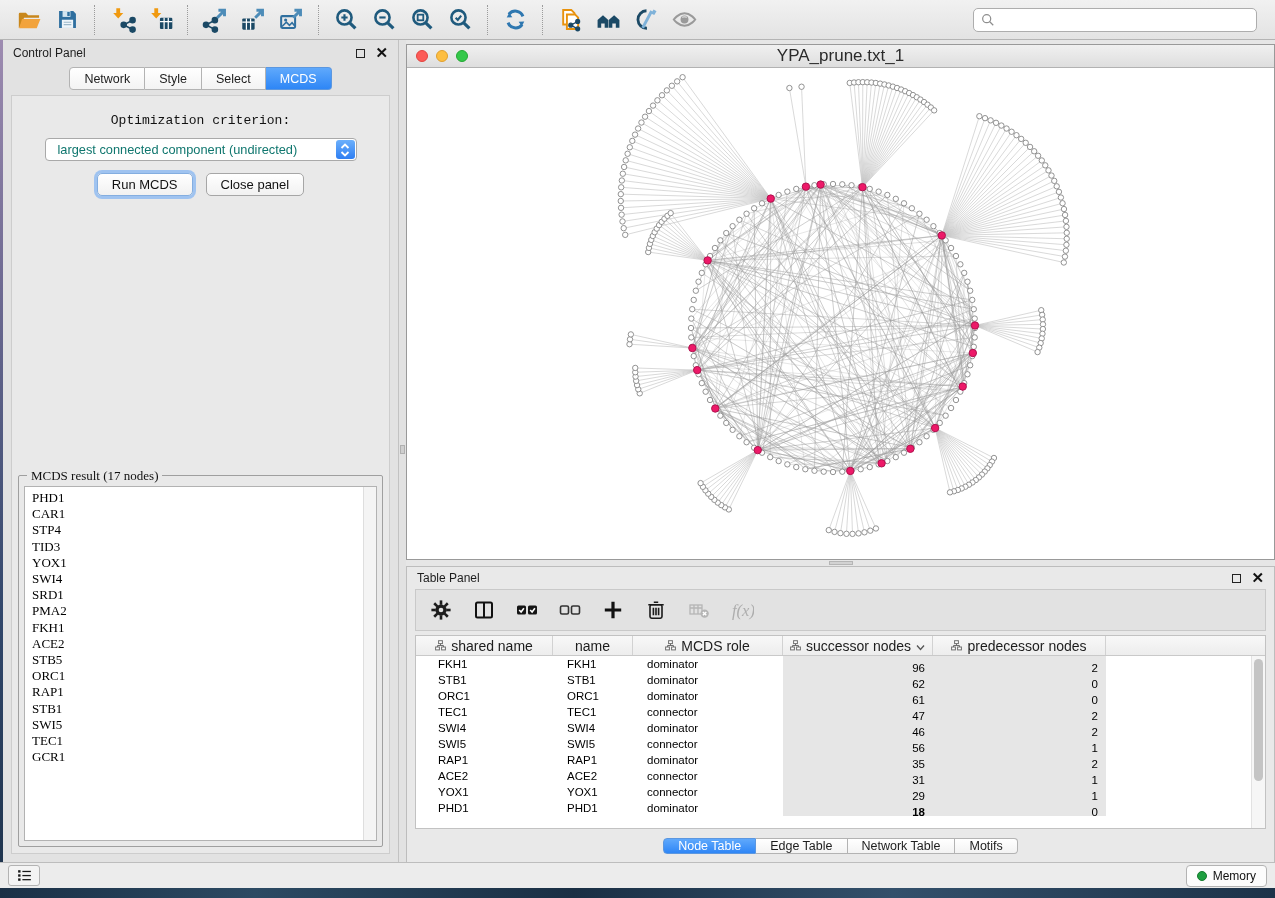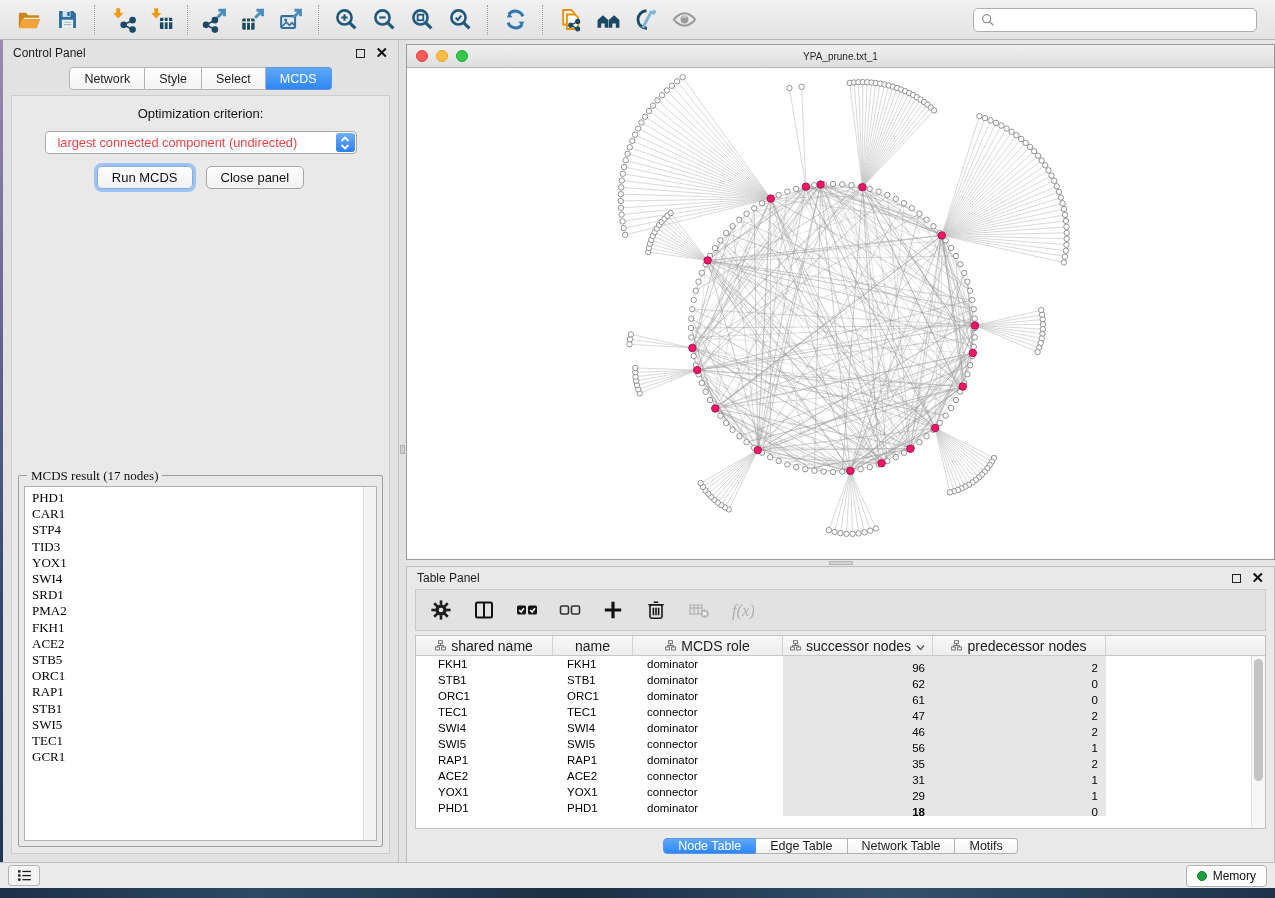--- a/index.html
+++ b/index.html
@@ -33,24 +33,24 @@
 
   .cp-tabs { display:flex; justify-content:center; margin-top:1px; height:23px; }
   .seg { background:linear-gradient(#ffffff,#f3f3f3); border:1px solid #b3b3b3; border-left:none;
     font-size:12.5px; color:#1d1d1d; display:flex; align-items:center; justify-content:center; padding:0 14px; }
   .seg:first-child { border-left:1px solid #b3b3b3; border-radius:4px 0 0 4px; }
   .seg:last-child { border-radius:0 4px 4px 0; }
   .seg.active { background:linear-gradient(#5fa9fc,#2e86f6); color:#fff; border-color:#5b97e0; }
 
   .cp-content { flex:1; margin:5px 8px 8px; background:#e9e9e9; border:1px solid #cdcdcd;
     display:flex; flex-direction:column; }
-  .opt-label { text-align:center; margin-top:10px; font-size:13px; color:#111; }
+  .opt-label { text-align:center; margin-top:17px; font-size:13px; color:#111;font-family:Liberation Mono, monospace; }
   .dropdown { position:relative; width:312px; height:23px; margin:10px auto 0; background:#fff;
     border:1px solid #a9a9a9; border-radius:4px; }
-  .dropdown .val { display:block; line-height:21px; padding-left:12px; font-size:12.8px; color:#ef4444;
+  .dropdown .val { display:block; line-height:21px; padding-left:12px; font-size:12.8px; color:#0f766e;
     white-space:nowrap; overflow:hidden; }
   .stepper { position:absolute; right:1px; top:1px; bottom:1px; width:19px; border-radius:3px;
     background:linear-gradient(#6cb0fc,#2e7ef2); display:flex; align-items:center; justify-content:center; }
   .btn-row { display:flex; justify-content:center; gap:13px; margin-top:12px; }
   .btn { height:23px; padding:0 14px; font:13px "Liberation Sans",sans-serif; color:#111;
     background:linear-gradient(#ffffff,#f1f1f1); border:1px solid #a6a6a6; border-radius:5px; }
   .btn.focused { box-shadow:0 0 0 3px rgba(110,170,245,.6); border-color:#84aee0; }
 
   .cp-spacer { flex:1; }
   .groupbox { position:relative; margin:0 6px 6px; height:372px; border:1px solid #9f9f9f; border-radius:2px;font-family:Liberation Serif, serif; }
@@ -69,21 +69,21 @@
   
   .right { flex:1; display:flex; flex-direction:column; background:#e6e6e6; padding-top:4px; min-width:0; }
   .net-frame { height:516px; border:1px solid #999; background:#fff; display:flex; flex-direction:column; }
   .net-titlebar { height:23px; background:linear-gradient(#f0f0f0,#dedede); border-bottom:1px solid #b2b2b2;
     position:relative; display:flex; align-items:center; justify-content:center; }
   .lights { position:absolute; left:9px; top:5px; display:flex; gap:8px; }
   .light { width:12px; height:12px; border-radius:50%; }
   .light.red { background:#fc5b57; border:1px solid #e2443f; }
   .light.yellow { background:#fdbe41; border:1px solid #e0a02e; }
   .light.green { background:#34c84a; border:1px solid #23a833; }
-  .net-title { font-size:10px; color:#2b2b2b; }
+  .net-title { font-size:17px; color:#2b2b2b; }
   .net-canvas { flex:1; position:relative; background:#fff; overflow:hidden; }
   .net-canvas svg { position:absolute; left:0; top:0; }
 
   .h-split { height:6px; position:relative; }
   .h-split .handle { position:absolute; left:50%; top:1px; width:24px; height:4px; margin-left:-12px;
     background:#d2d2d2; border:1px solid #b5b5b5; }
 
   
   .tpanel { flex:1; background:#e9e9e9; border:1px solid #bdbdbd; border-bottom:none; display:flex; flex-direction:column; min-height:0; }
   .tp-toolbar { height:42px; margin:0 8px; background:#e2e2e2; border:1px solid #c9c9c9;

